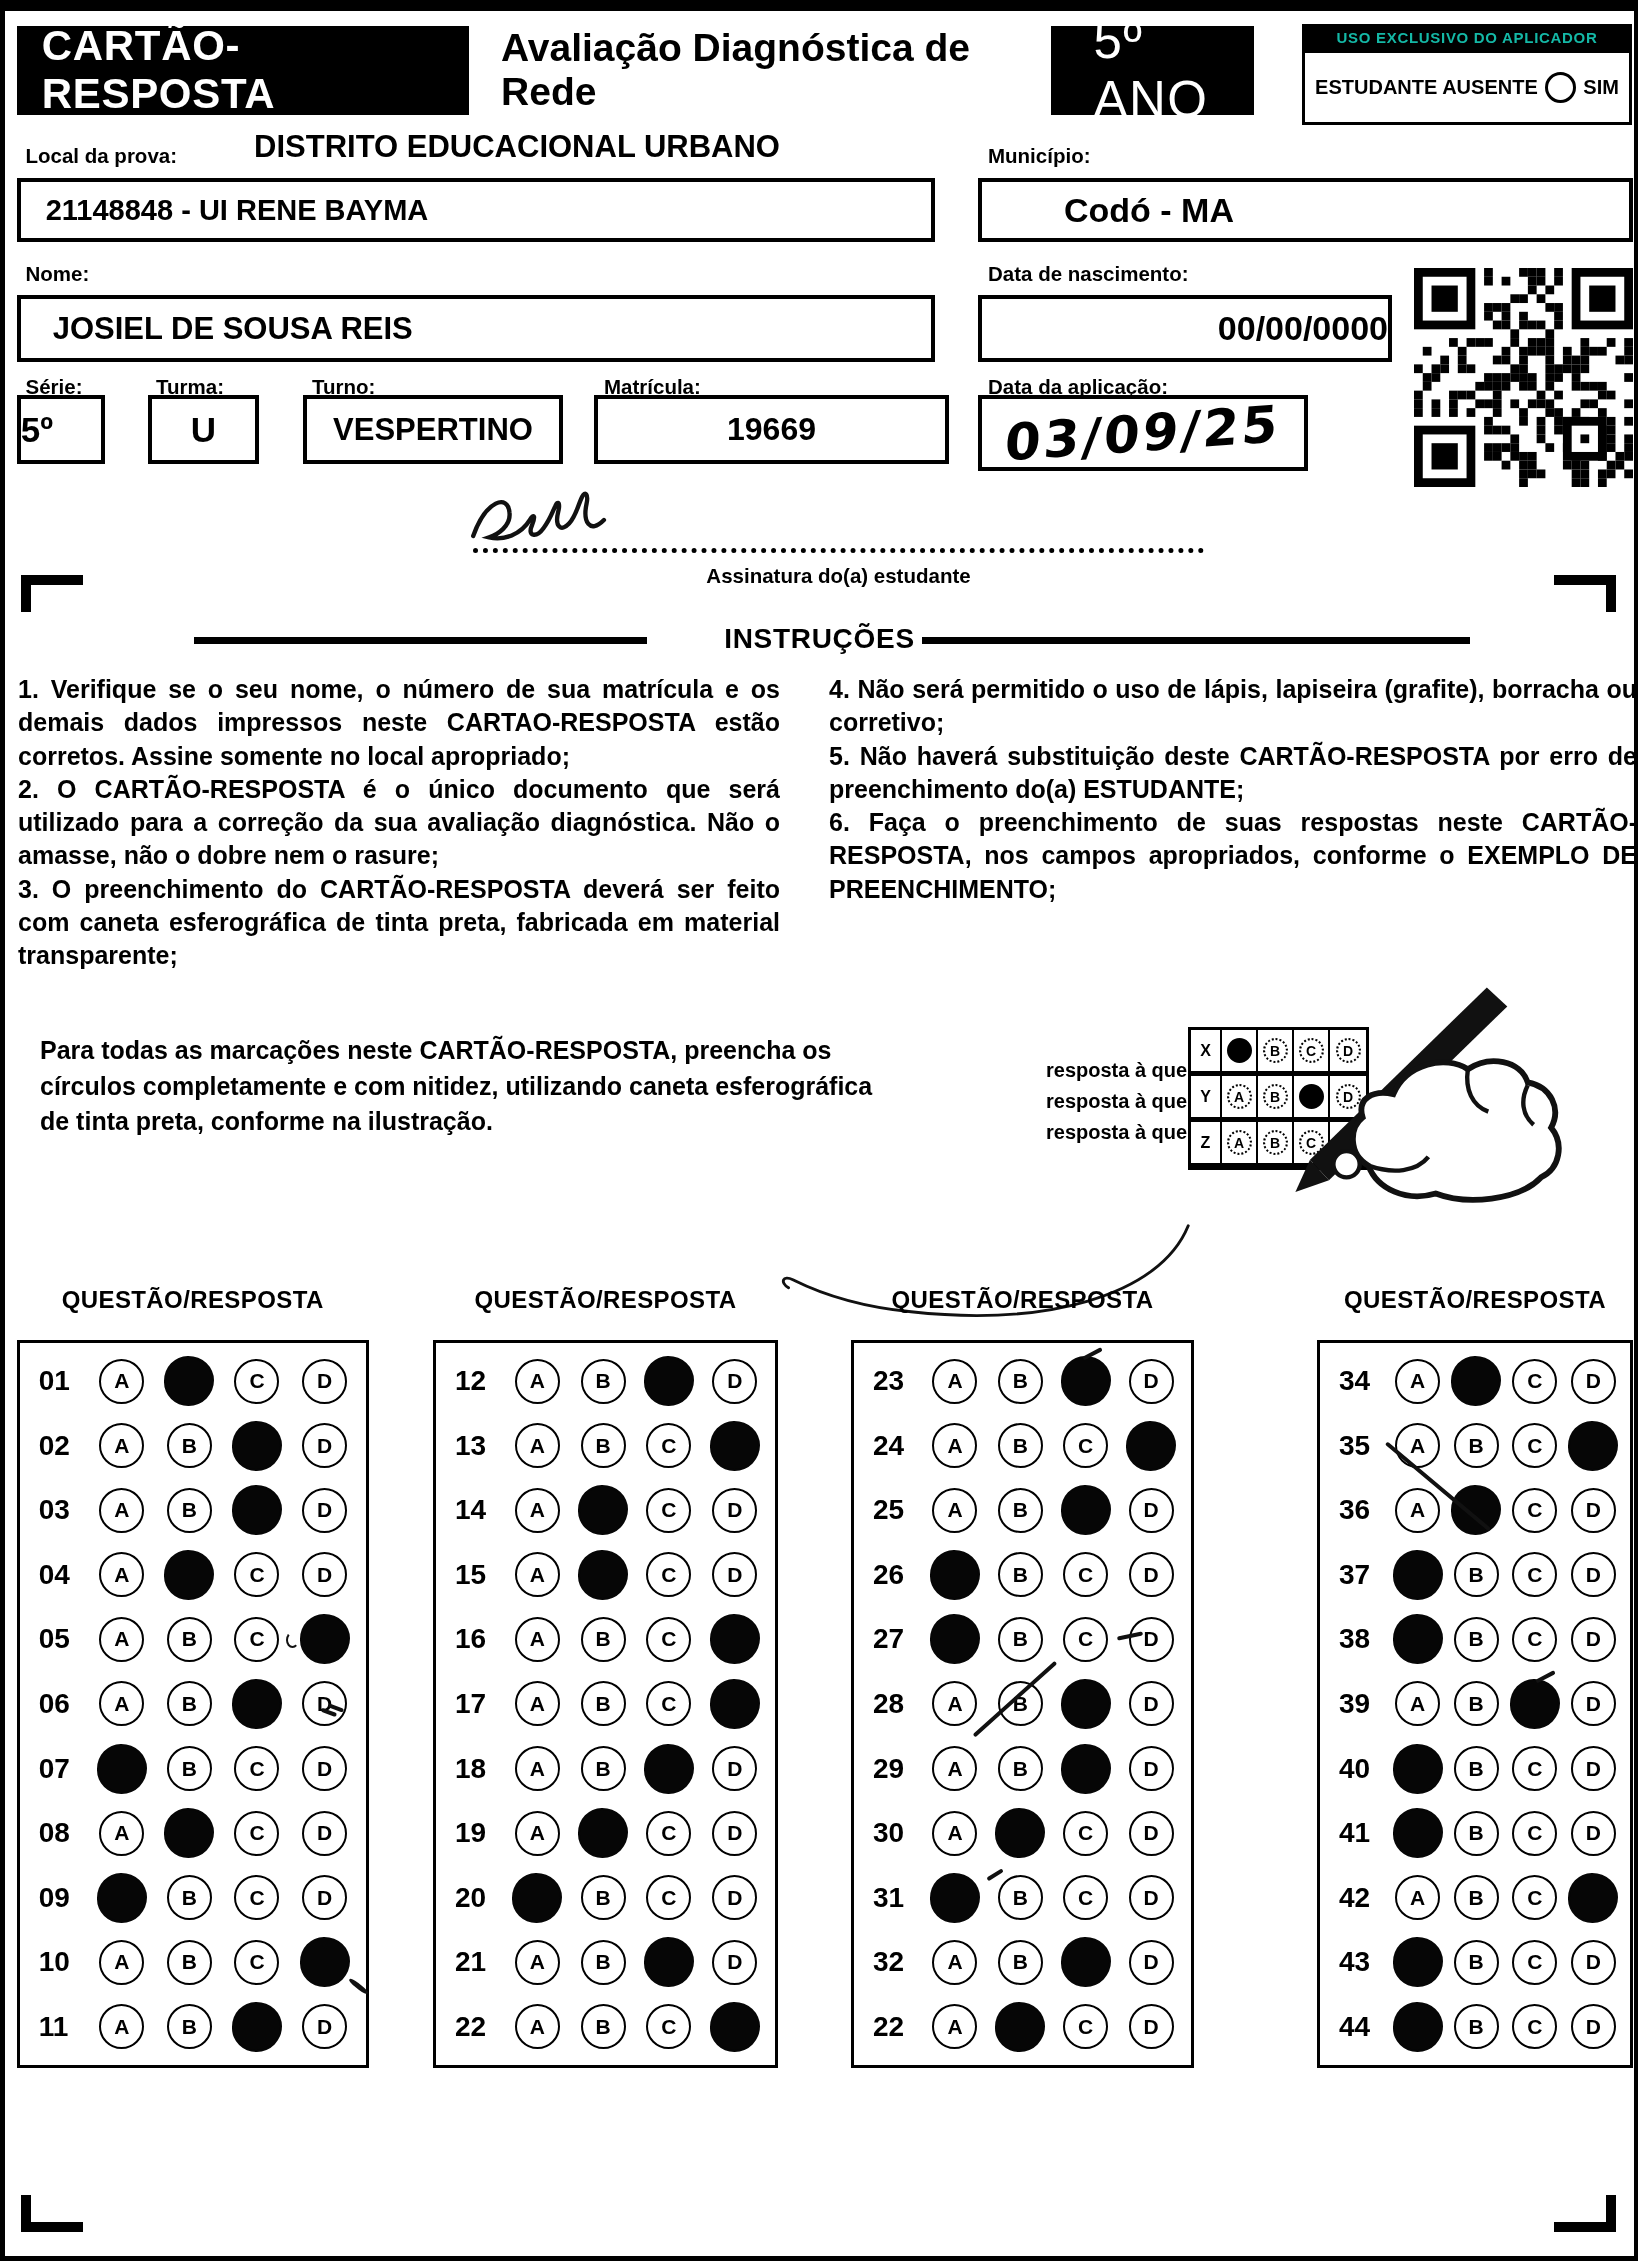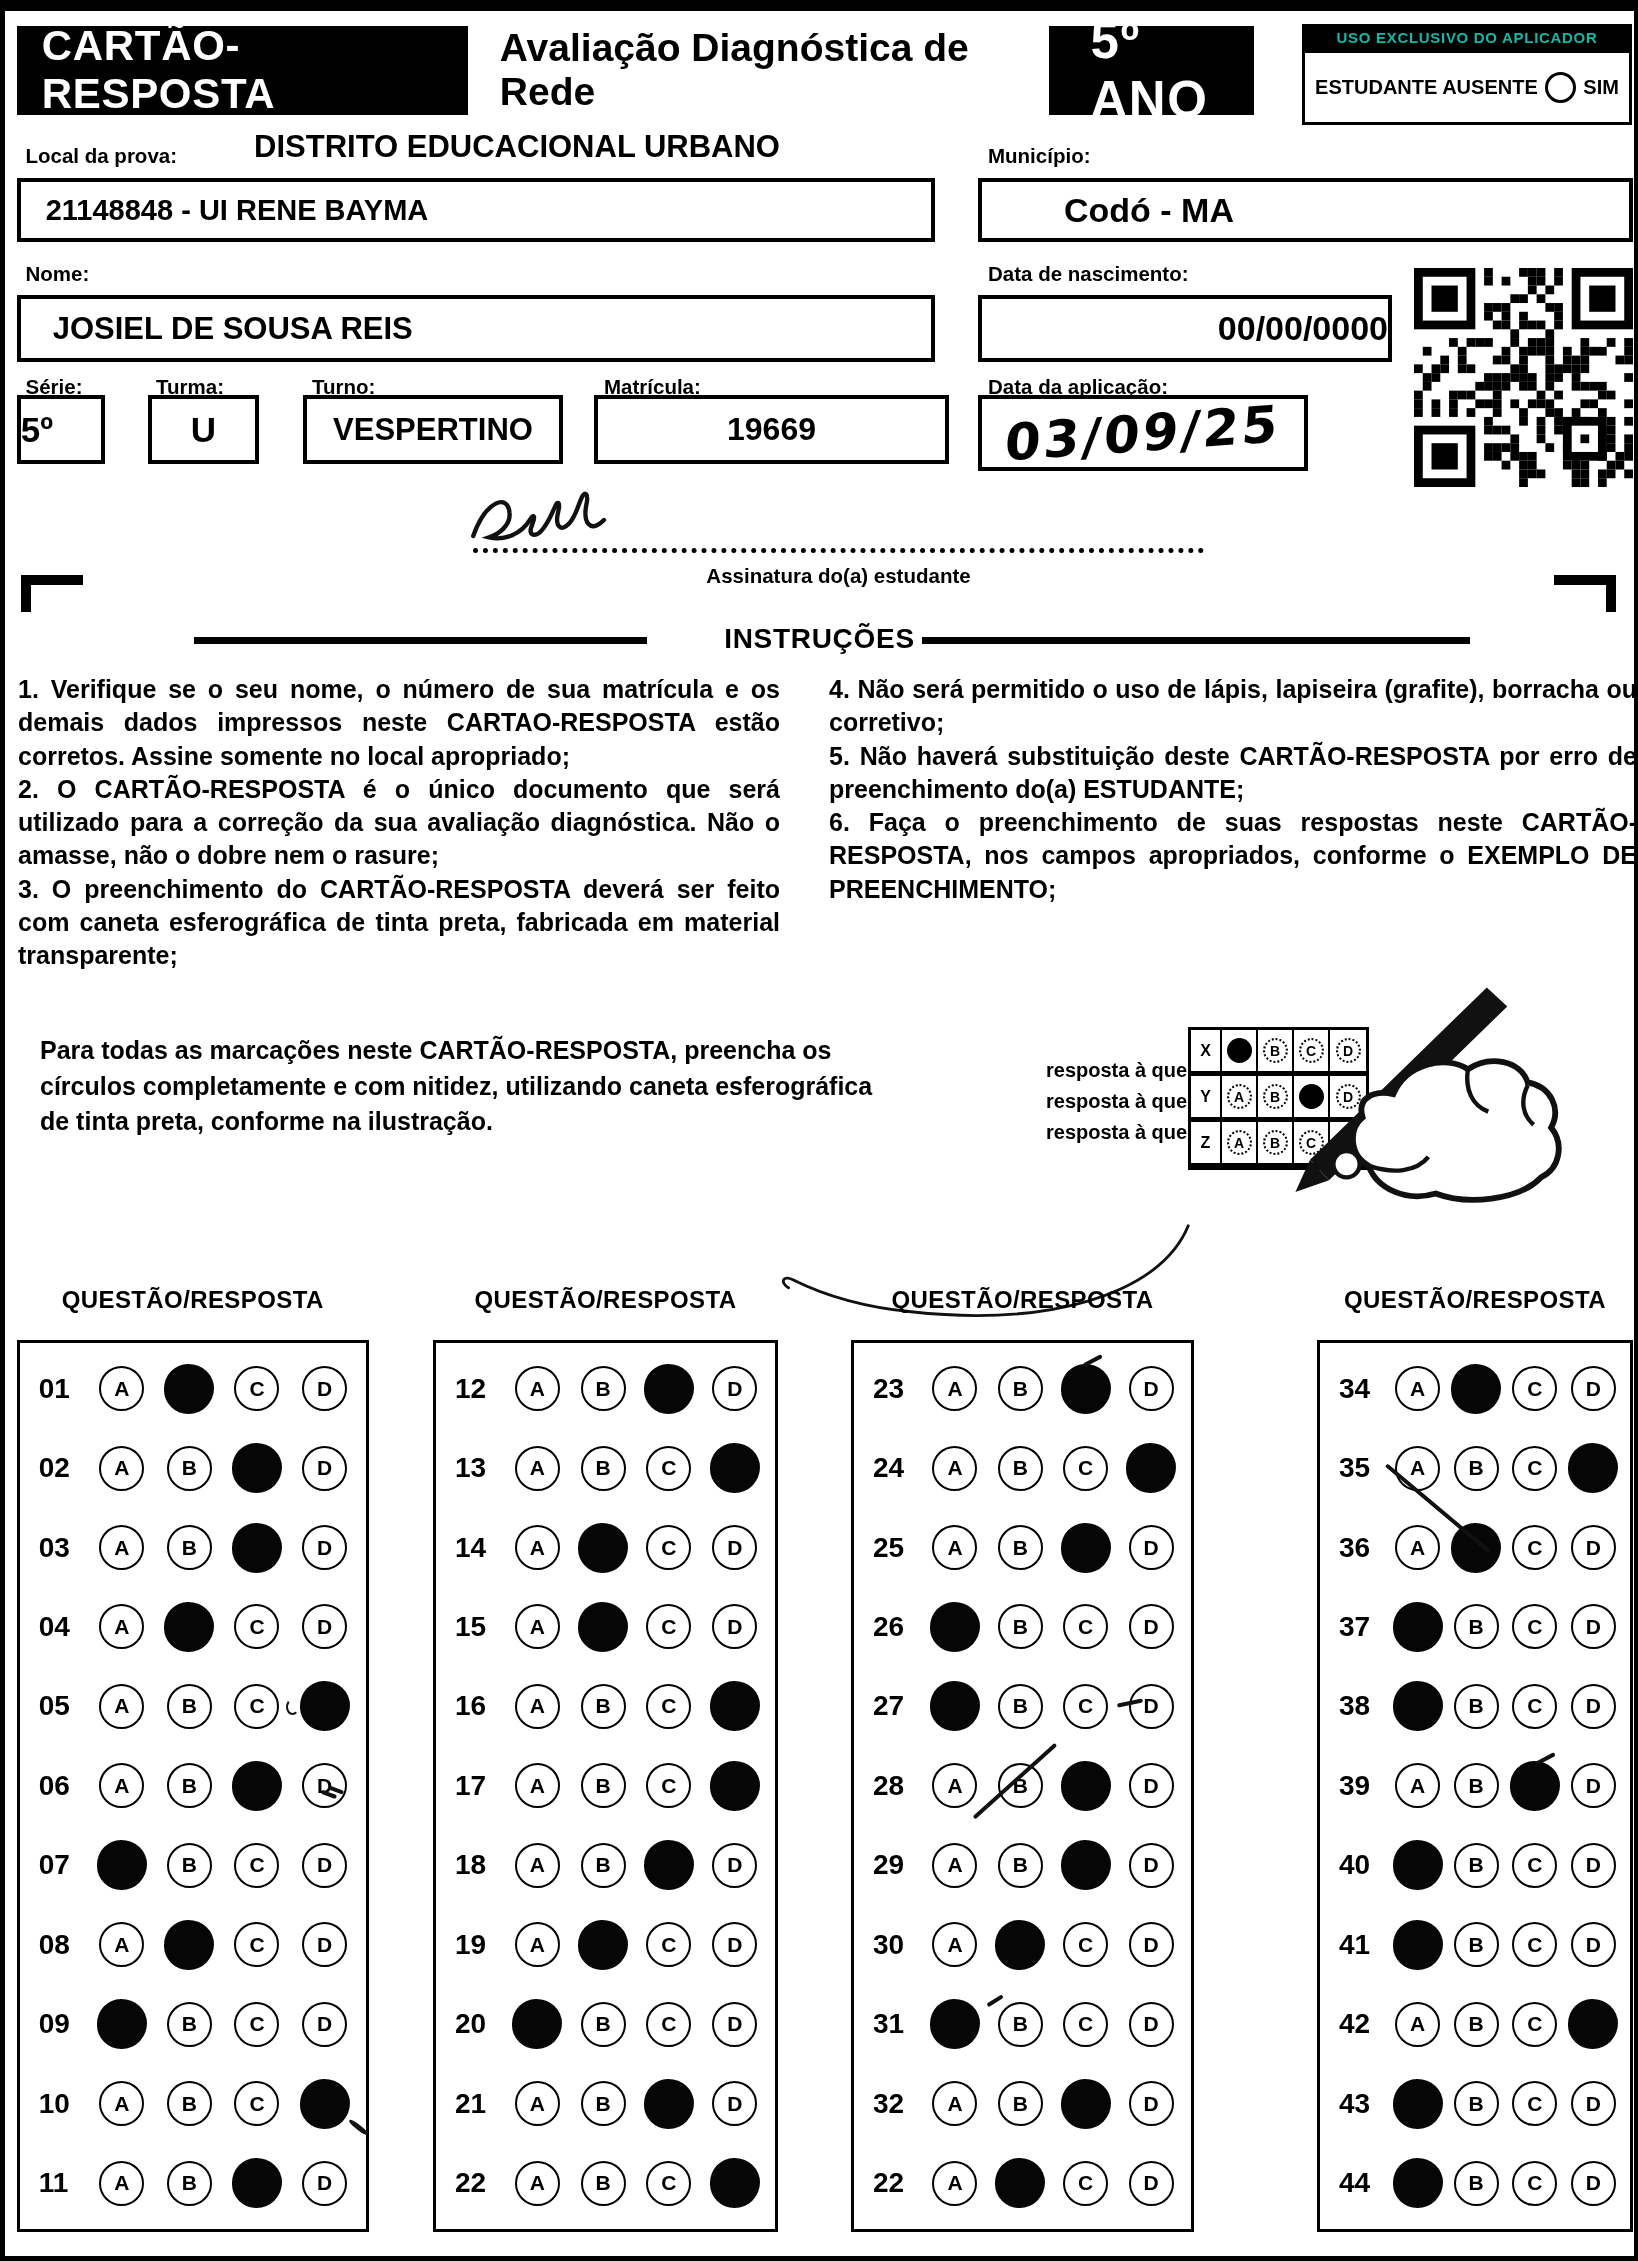--- a/index.html
+++ b/index.html
@@ -10,21 +10,21 @@
   .abs{position:absolute}
   .lbl{font-size:20.5px;font-weight:bold}
   .fbox{border:4.4px solid #000;display:flex;align-items:center;font-weight:bold;background:#fff}
 
   
   .hdr-bar{left:11.7px;top:14.6px;width:1237px;height:89px;background:#000;color:#fff;
            display:flex;align-items:center}
   .card-title{font-size:42px;font-weight:bold;margin-left:25px;letter-spacing:0.7px}
   .assess-box{background:#fff;color:#000;height:89px;display:flex;align-items:flex-start;
               padding:0 32px;margin-left:38px;font-size:39px;font-weight:bold}
-  .grade{font-size:51px;font-weight:bold;margin-left:42px;letter-spacing:1.5px}
+  .grade{font-size:51px;font-weight:normal;margin-left:42px;letter-spacing:1.5px}
   .aplicador{left:1297px;top:13px;width:330px}
   .aplicador-title{background:#000;color:#14b8a6;font-size:15px;font-weight:bold;text-align:center;
                    padding:5.1px 0 4.4px;letter-spacing:0.7px}
   .aplicador-body{border:3.7px solid #000;height:75px;display:flex;align-items:center;
                   justify-content:center;gap:7.3px;font-size:20px;font-weight:bold;background:#fff}
   .sim-circle{width:31px;height:31px;border:3.7px solid #000;border-radius:50%;flex:0 0 auto}
 
   
   .district{left:183px;top:118px;width:658px;text-align:center;font-size:31px;font-weight:bold}
   .qr{left:1409px;top:257px;width:219px;height:219px}
@@ -56,21 +56,21 @@
            border-right:2.2px solid #000;font-size:16px;font-weight:bold}
   .ex-cell:last-child{border-right:none}
   .ex-cell.opt{width:36px}
   .ex-bubble{width:25px;height:25px;border:2.2px dotted #000;border-radius:50%;
              display:flex;align-items:center;justify-content:center;font-size:14px;font-weight:bold}
   .ex-bubble.filled{background:#000;border:2.2px solid #000;color:transparent}
 
   
   .col-wrap{top:1275px}
   .col-header{height:54px;font-size:24px;font-weight:bold;text-align:center;letter-spacing:0.4px}
-  .col-box{border:3.7px solid #000;height:892px;display:flex;flex-direction:column;padding:5.8px 0;background:#fff}
+  .col-box{border:3.7px solid #000;height:728px;display:flex;flex-direction:column;padding:5.8px 0;background:#fff}
   .q-row{flex:1;display:grid;grid-template-columns:61px 1fr 1fr 1fr 1fr;align-items:center;padding:0 7.3px}
   .q-num{font-size:28px;font-weight:bold;padding-left:11.7px}
   .cell{position:relative;display:flex;justify-content:center;align-items:center}
   .bubble{width:45px;height:45px;border:2.2px solid #000;border-radius:50%;display:flex;
           align-items:center;justify-content:center;font-size:21px;font-weight:bold;background:#fff}
   .bubble.filled{width:50px;height:50px;background:#060606;border-color:#060606;
                  border-radius:48% 52% 51% 49%/50% 49% 52% 48%}
 
   
   .stray{position:absolute;background:#111;border-radius:2.2px;z-index:3}

